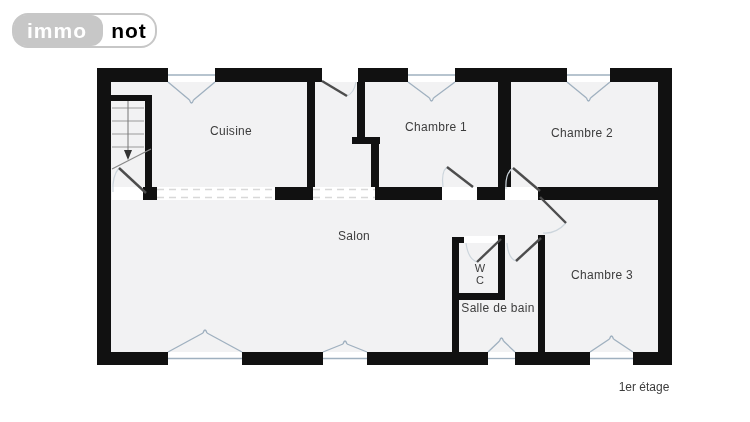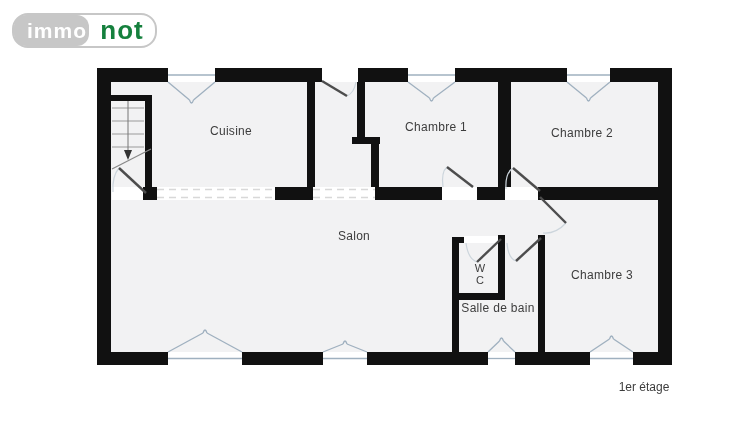--- a/index.html
+++ b/index.html
@@ -3,23 +3,23 @@
 <meta charset="utf-8">
 <style>
   html,body{margin:0;padding:0;background:#fff;}
   .stage{position:relative;width:750px;height:422px;background:#ffffff;overflow:hidden;
          font-family:"Liberation Sans",sans-serif;}
   .logo{position:absolute;left:12px;top:13px;width:145px;height:35px;
         border:2px solid #c7c7c7;border-radius:16px;background:#fff;
         display:flex;align-items:stretch;box-sizing:border-box;}
   .logo-left{background:#c7c7c7;color:#ffffff;border-radius:12px;
              display:flex;align-items:center;justify-content:center;
-             padding:0 2px 0 13px;font-size:21px;font-weight:bold;letter-spacing:1px;}
-  .logo-right{color:#15803d;display:flex;align-items:center;justify-content:center;
-              flex:1;font-size:26px;font-weight:bold;letter-spacing:1px;text-align:right;}
+             padding:0 16px 0 13px;font-size:21px;font-weight:bold;letter-spacing:1px;}
+  .logo-right{color:#000000;display:flex;align-items:center;justify-content:center;
+              flex:1;font-size:21px;font-weight:bold;letter-spacing:1px;text-align:right;}
   svg{position:absolute;left:0;top:0;}
   .room-label{font-size:12px;letter-spacing:.3px;}
   .wc-label{font-size:11px;}
   .floor-label{font-size:12px;}
   text{font-family:"Liberation Sans",sans-serif;}
 </style>
 </head>
 <body>
 
 <div class="stage">

